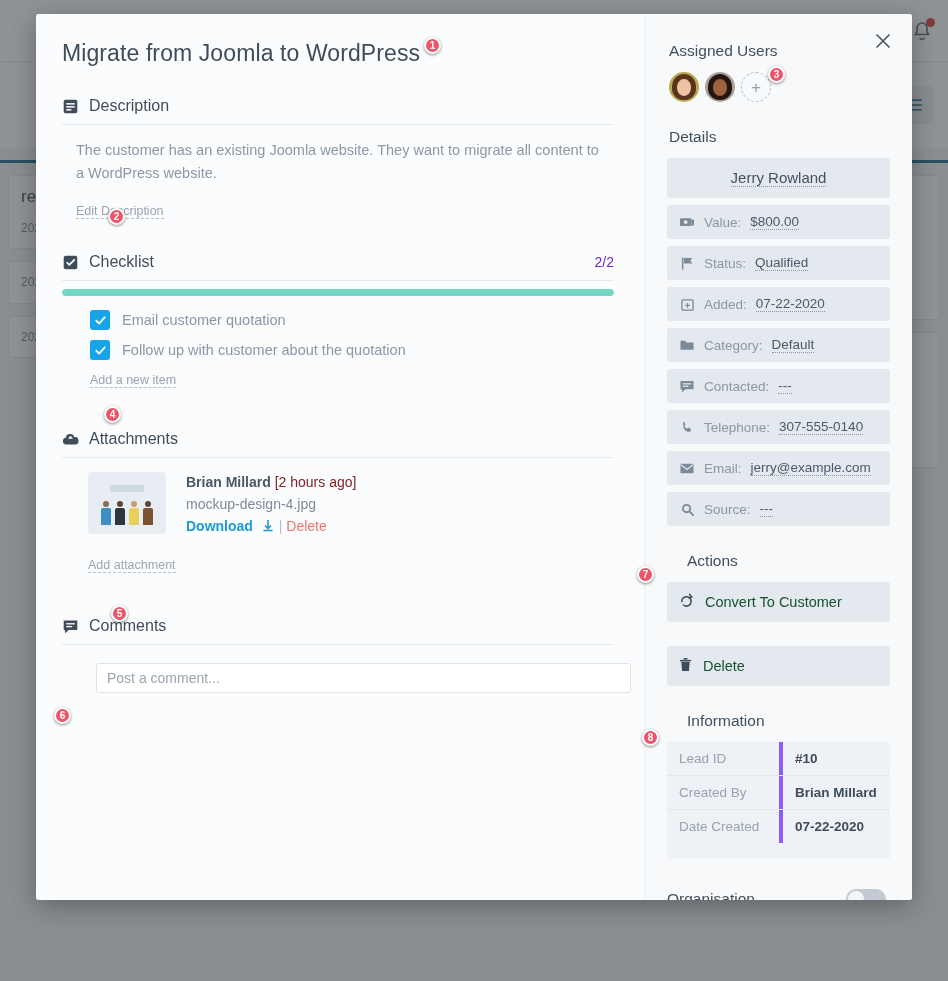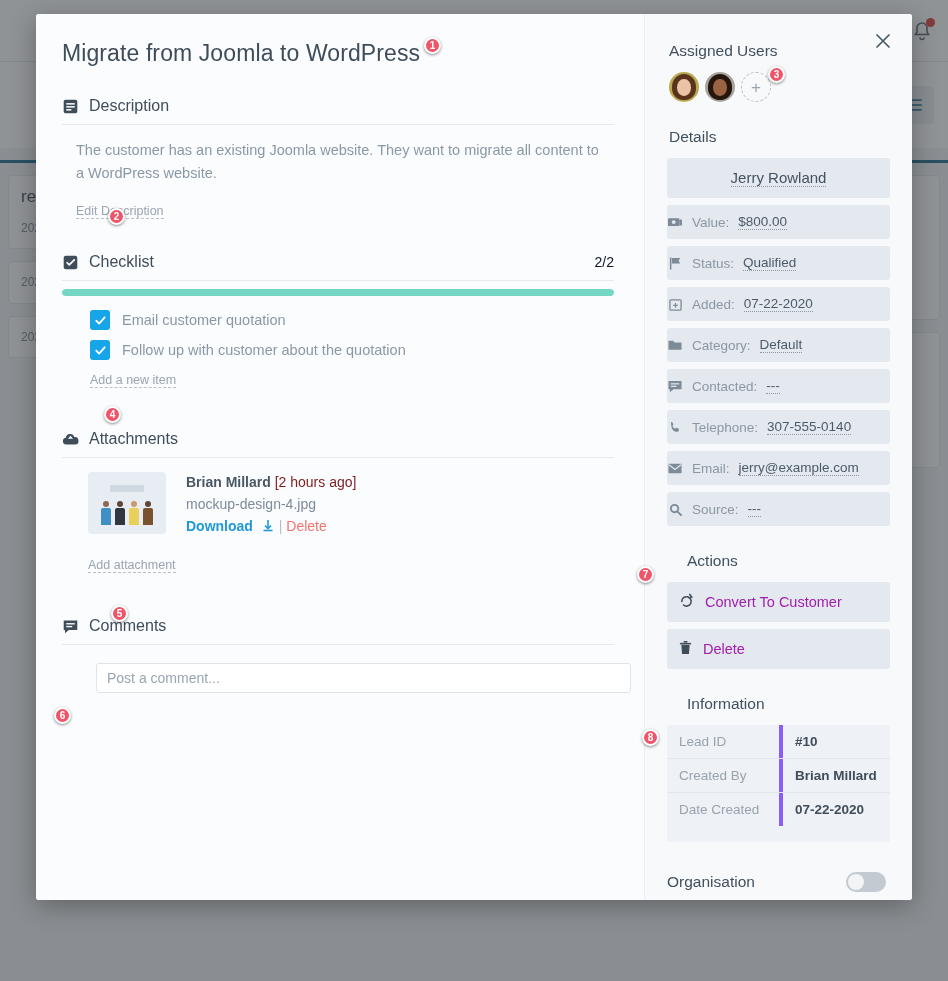--- a/index.html
+++ b/index.html
@@ -101,21 +101,21 @@
     display: flex; align-items: center; gap: 10px;
   }
 
   .section-head {
     display: flex; align-items: center; justify-content: space-between;
     padding-bottom: 9px; border-bottom: 1px solid #e6eaee;
     margin-bottom: 14px;
   }
   .section-head .lhs { display: flex; align-items: center; gap: 10px; }
   .section-head .title { font-size: 16px; color: #3f4d5a; }
-  .section-head .count { font-size: 14px; color: #0f172a; }
+  .section-head .count { font-size: 14px; color: #6d28d9; }
 
   .sec-icon { width: 17px; height: 17px; display: block; }
 
   .desc-text {
     font-size: 14.5px; color: #8b98a5; line-height: 1.6;
     margin: 0 0 16px 14px; max-width: 530px;
   }
   .dashed-link {
     font-size: 12.5px; color: #9aa5b1;
     border-bottom: 1px dashed #b8c1cb; cursor: pointer;
@@ -188,36 +188,36 @@
   .avatar .a-face { position: absolute; left: 8px; top: 7px; width: 14px; height: 17px; border-radius: 48%; }
   .add-user {
     width: 30px; height: 30px; border-radius: 50%;
     border: 1px dashed #b6c0ca; color: #99a4af;
     display: flex; align-items: center; justify-content: center;
     font-size: 17px; line-height: 1; cursor: pointer; flex: none;
   }
 
   .detail-row {
     background: #e3e9ef; border-radius: 3px;
-    padding: 9px 0; margin-bottom: 7px;
+    padding: 9px 12px; margin-bottom: 7px;
     display: flex; align-items: center; gap: 9px;
     font-size: 13.5px; color: #8b97a3; cursor: pointer;
   }
   .detail-row.primary { justify-content: center; padding: 11px 12px; }
   .detail-row .dv {
     color: #4b5a68; border-bottom: 1px dotted #8b97a3;
   }
   .detail-row.primary .dv { font-size: 15px; color: #44525f; }
   .detail-row .di { flex: none; display: flex; width: 16px; justify-content: center; color: #7d8a97; }
 
   .action-row {
     background: #e3e9ef; border-radius: 3px;
-    padding: 11px 12px; margin-bottom: 7px;
+    padding: 11px 12px; margin-bottom: 24px;
     display: flex; align-items: center; gap: 11px;
-    font-size: 14.5px; color: #a21caf; cursor: pointer;
+    font-size: 14.5px; color: #14532d; cursor: pointer;
   }
 
   #info-table {
     background: #eef1f5; border-radius: 3px; padding: 0 0 16px 0; overflow: hidden;
   }
   #info-table .ir { display: flex; border-bottom: 1px solid #e3e7ec; }
   #info-table .ir:last-child { border-bottom: none; }
   #info-table .ik {
     width: 52%; padding: 9px 12px; font-size: 13.5px; color: #98a3ae;
     border-right: 4px solid #8b5cf6;

